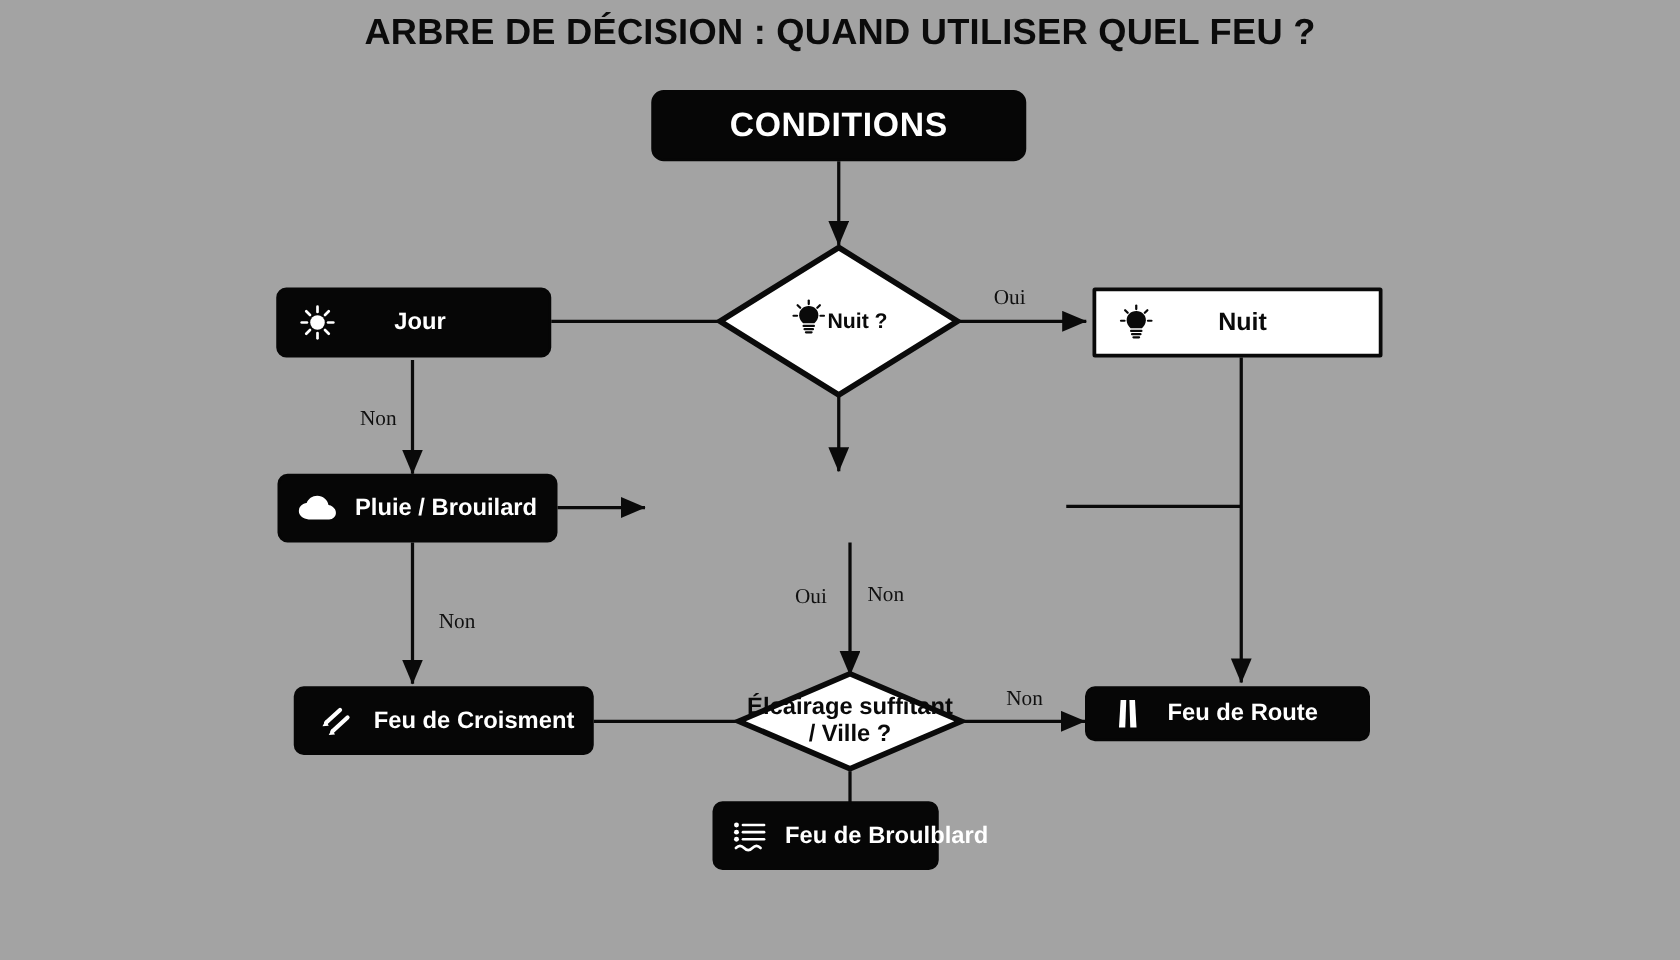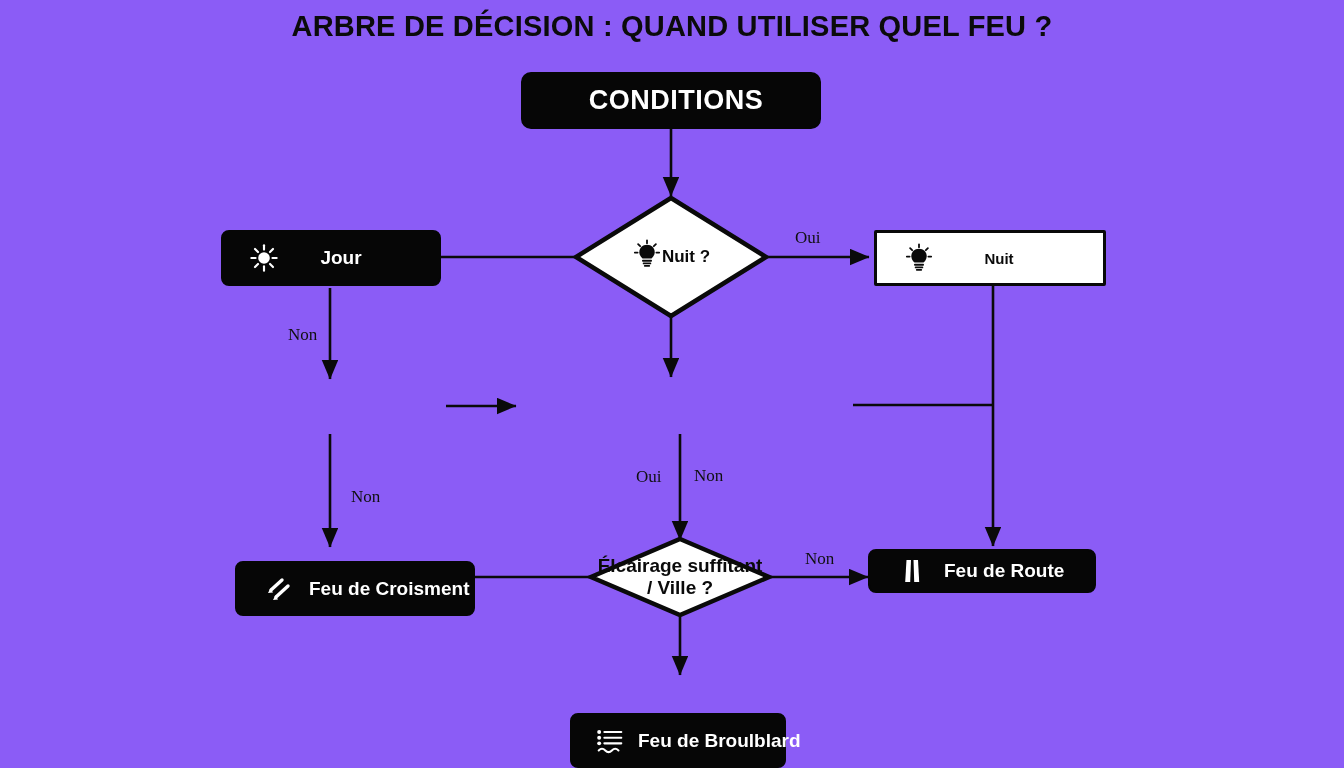--- a/index.html
+++ b/index.html
@@ -4,21 +4,21 @@
 <style>
   html, body {
     margin: 0;
     padding: 0;
     background: #ffffff;
   }
   #canvas {
     position: relative;
     width: 1344px;
     height: 768px;
-    background: #8b5cf6;
+    background: #a3a3a3;
     font-family: "Liberation Sans", sans-serif;
     overflow: hidden;
   }
   #title {
     position: absolute;
     top: 10px;
     left: 0;
     width: 1344px;
     text-align: center;
     font-size: 29px;
@@ -32,21 +32,20 @@
     top: 0; left: 0;
     width: 1344px;
     height: 768px;
   }
   .node {
     position: absolute;
     box-sizing: border-box;
     display: flex;
     align-items: center;
     border-radius: 8px;
-    padding-left: 10px;
   }
   .node .ico {
     flex: 0 0 auto;
     display: flex;
     align-items: center;
     justify-content: center;
   }
   .node .lbl {
     flex: 1 1 auto;
     text-align: center;
@@ -193,31 +192,39 @@
           <line x1="29" y1="14.5" x2="26" y2="14.5"></line>
         </g>
         <path d="M16 6.2 C11.2 6.2 7.8 9.6 7.8 14 C7.8 17.1 9.6 19.2 11.2 20.8 L20.8 20.8 C22.4 19.2 24.2 17.1 24.2 14 C24.2 9.6 20.8 6.2 16 6.2 Z" fill="#0a0a0a"></path>
         <g stroke="#0a0a0a" stroke-width="1.9" stroke-linecap="round">
           <line x1="11.6" y1="23.2" x2="20.4" y2="23.2"></line>
           <line x1="12.4" y1="26" x2="19.6" y2="26"></line>
           <line x1="13.6" y1="28.6" x2="18.4" y2="28.6"></line>
         </g>
       </svg>
     </div>
-    <div class="lbl" style="font-size:15px; padding-right:56px;">Nuit</div>
-  </div>
-
+    <div class="lbl" style="font-size:20px; padding-right:56px;">Nuit</div>
+  </div>
+
+  <div class="node dark" style="left:222px; top:379px; width:224px; height:55px;">
+    <div class="ico" style="width:60px;">
+      <svg width="34" height="26" viewBox="0 0 36 26">
+        <path d="M10.5 22 C5.8 22 2.2 18.8 2.2 15 C2.2 11.5 5 8.6 8.8 8.2 C10 4.6 13.6 2 17.8 2 C22.6 2 26.6 5.4 27.3 9.8 C30.9 10.3 33.6 13.2 33.6 16.6 C33.6 19.6 31 22 27.8 22 Z" fill="#ffffff"></path>
+      </svg>
+    </div>
+    <div class="lbl" style="font-size:19px; padding-right:34px;">Pluie / Brouilard</div>
+  </div>
 
 
   <div class="diamond-wrap" style="left:591px; top:539px; width:178px; height:76px;">
     <div class="dtext" style="font-size:19px;">Élcairage suffitant
 / Ville ?</div>
   </div>
 
-  <div class="node dark" style="left:235px; top:549px; width:240px; height:55px;margin-top:12px;">
+  <div class="node dark" style="left:235px; top:549px; width:240px; height:55px;">
     <div class="ico" style="width:62px;">
       <svg width="32" height="30" viewBox="0 0 32 30">
         <g stroke="#ffffff" stroke-width="3.4" stroke-linecap="round">
           <line x1="20" y1="6" x2="9" y2="16"></line>
           <line x1="26" y1="12" x2="14" y2="23"></line>
         </g>
         <path d="M8.5 14.2 L6 19 L11 18.6 Z" fill="#ffffff"></path>
         <path d="M13.5 21.2 L11 26 L16 25.6 Z" fill="#ffffff"></path>
       </svg>
     </div>
@@ -227,21 +234,21 @@
   <div class="node dark" style="left:868px; top:549px; width:228px; height:44px;">
     <div class="ico" style="width:64px;">
       <svg width="30" height="32" viewBox="0 0 30 32">
         <path d="M9.5 5 L14 5 L13.2 27 L8.2 27 Z" fill="#ffffff"></path>
         <path d="M16.5 5 L21 5 L22.2 27 L17.2 27 Z" fill="#ffffff"></path>
       </svg>
     </div>
     <div class="lbl" style="font-size:19px; padding-right:50px;">Feu de Route</div>
   </div>
 
-  <div class="node dark" style="left:570px; top:713px; width:216px; height:55px;">
+  <div class="node dark" style="left:570px; top:641px; width:181px; height:55px;">
     <div class="ico" style="width:56px;">
       <svg width="32" height="30" viewBox="0 0 34 30">
         <g stroke="#ffffff" stroke-width="2.2" stroke-linecap="round">
           <line x1="11" y1="5.5" x2="29" y2="5.5"></line>
           <line x1="11" y1="11.5" x2="29" y2="11.5"></line>
           <line x1="11" y1="17.5" x2="29" y2="17.5"></line>
         </g>
         <g fill="#ffffff">
           <circle cx="5.5" cy="5.5" r="2.1"></circle>
           <circle cx="5.5" cy="11.5" r="2.1"></circle>

